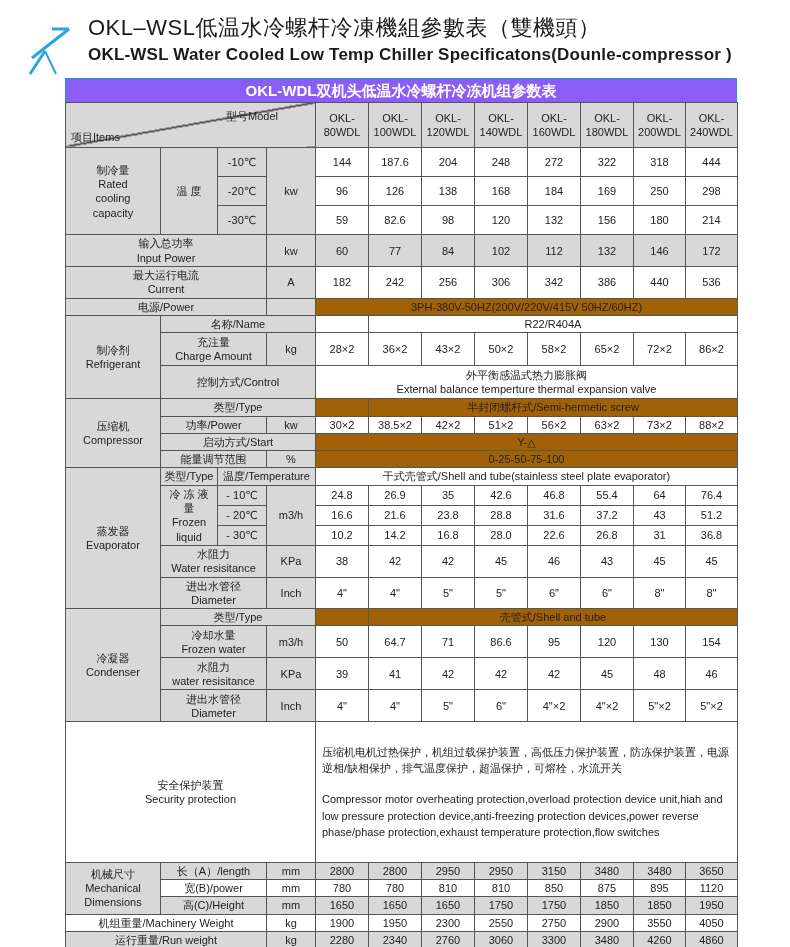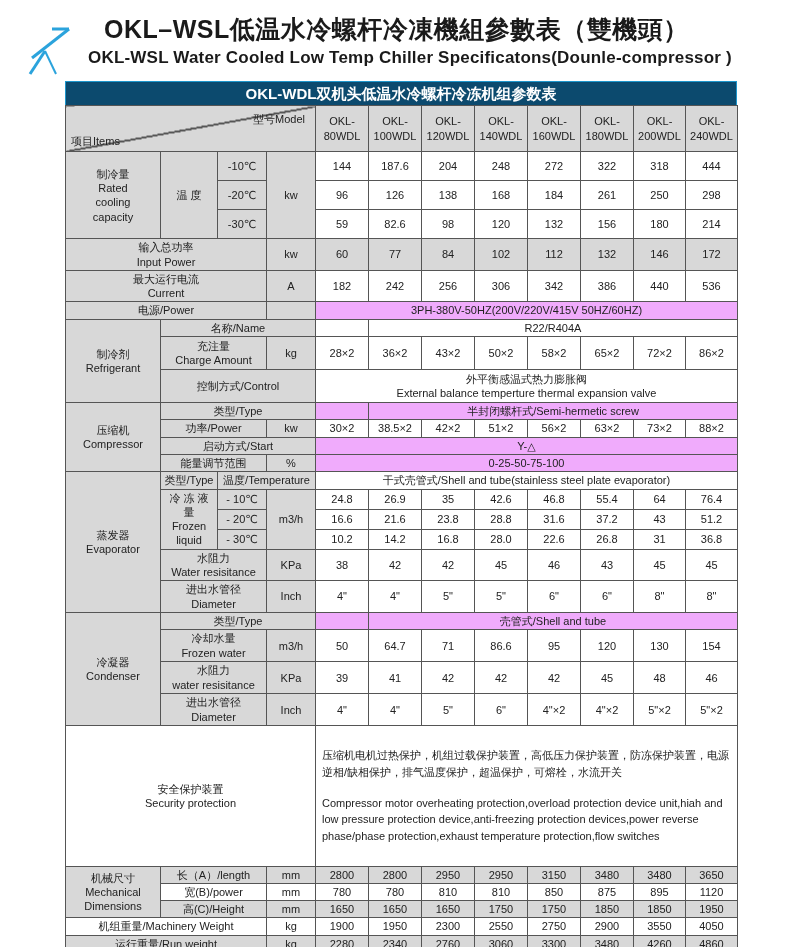--- a/index.html
+++ b/index.html
@@ -1,31 +1,31 @@
 <!DOCTYPE html>
 <html><head>
 <meta charset="utf-8">
 <style>
   html,body{margin:0;padding:0;background:#fff;}
   body{width:790px;min-height:947px;font-family:"Liberation Sans","DejaVu Sans",sans-serif;color:#1a1a1a;}
   .doc-header{position:relative;padding:14px 0 0 88px;}
   .logo{position:absolute;left:28px;top:22px;}
-  .title-zh{font-size:25px;font-weight:bold;line-height:1.25;letter-spacing:.5px;margin-left:16px;}
+  .title-zh{font-size:22px;font-weight:normal;line-height:1.25;letter-spacing:.5px;}
   .title-en{font-size:17px;font-weight:700;line-height:1.3;margin-top:2px;letter-spacing:.2px;}
   .table-wrap{margin:12px 0 0 65px;width:672px;}
-  .bar{background:#0c4a6e;color:#fff;font-size:15px;font-weight:bold;text-align:center;height:23px;line-height:23px;border:1px solid #1d96cc;border-bottom:none;}
+  .bar{background:#8b5cf6;color:#fff;font-size:15px;font-weight:bold;text-align:center;height:23px;line-height:23px;border:1px solid #1d96cc;border-bottom:none;}
   table{border-collapse:collapse;table-layout:fixed;width:672px;font-size:11px;color:#222;}
   td{border:1px solid #555;text-align:center;vertical-align:middle;padding:1px 2px;white-space:pre-line;line-height:1.3;overflow:hidden;}
   td.g{background:#d8d8d8;}
-  td.lg{background:#f0abfc;}
+  td.lg{background:#a16207;}
   td.left{text-align:left;padding:7px 6px;}
   .h38{height:38px}.h29{height:29px}.h17{height:17px}.h33{height:33px}.h30{height:30px}.h32{height:32px}.h84{height:84px}
   .diag{position:relative;background-color:#d8d8d8;background-image:linear-gradient(to bottom right,transparent calc(50% - 1px),#555 calc(50% - 1px),#555 calc(50% + 1px),transparent calc(50% + 1px));}
   .diag .items{position:absolute;left:5px;bottom:3px;font-size:11px;}
-  .diag .model{position:absolute;right:10px;top:6px;font-size:11px;}
+  .diag .model{position:absolute;right:37px;top:6px;font-size:11px;}
   .sec-zh,.sec-en{line-height:1.5;}
 </style>
 </head>
 <body>
 
 <div class="doc-header">
   <svg class="logo" width="46" height="54" viewBox="0 0 46 54">
     <path d="M4 36 L41 7" stroke="#2ba3dc" stroke-width="3" fill="none"></path>
     <path d="M24 7 L41 7" stroke="#2ba3dc" stroke-width="3" fill="none"></path>
     <path d="M2 52 L17 29" stroke="#2ba3dc" stroke-width="3" fill="none"></path>
@@ -93,21 +93,21 @@
           <td>318</td>
           <td>444</td>
       </tr>
       <tr class="h29">
         <td class="g">-20℃</td>
         <td>96</td>
           <td>126</td>
           <td>138</td>
           <td>168</td>
           <td>184</td>
-          <td>261</td>
+          <td>169</td>
           <td>250</td>
           <td>298</td>
       </tr>
       <tr class="h29">
         <td class="g">-30℃</td>
         <td>59</td>
           <td>82.6</td>
           <td>98</td>
           <td>120</td>
           <td>132</td>

